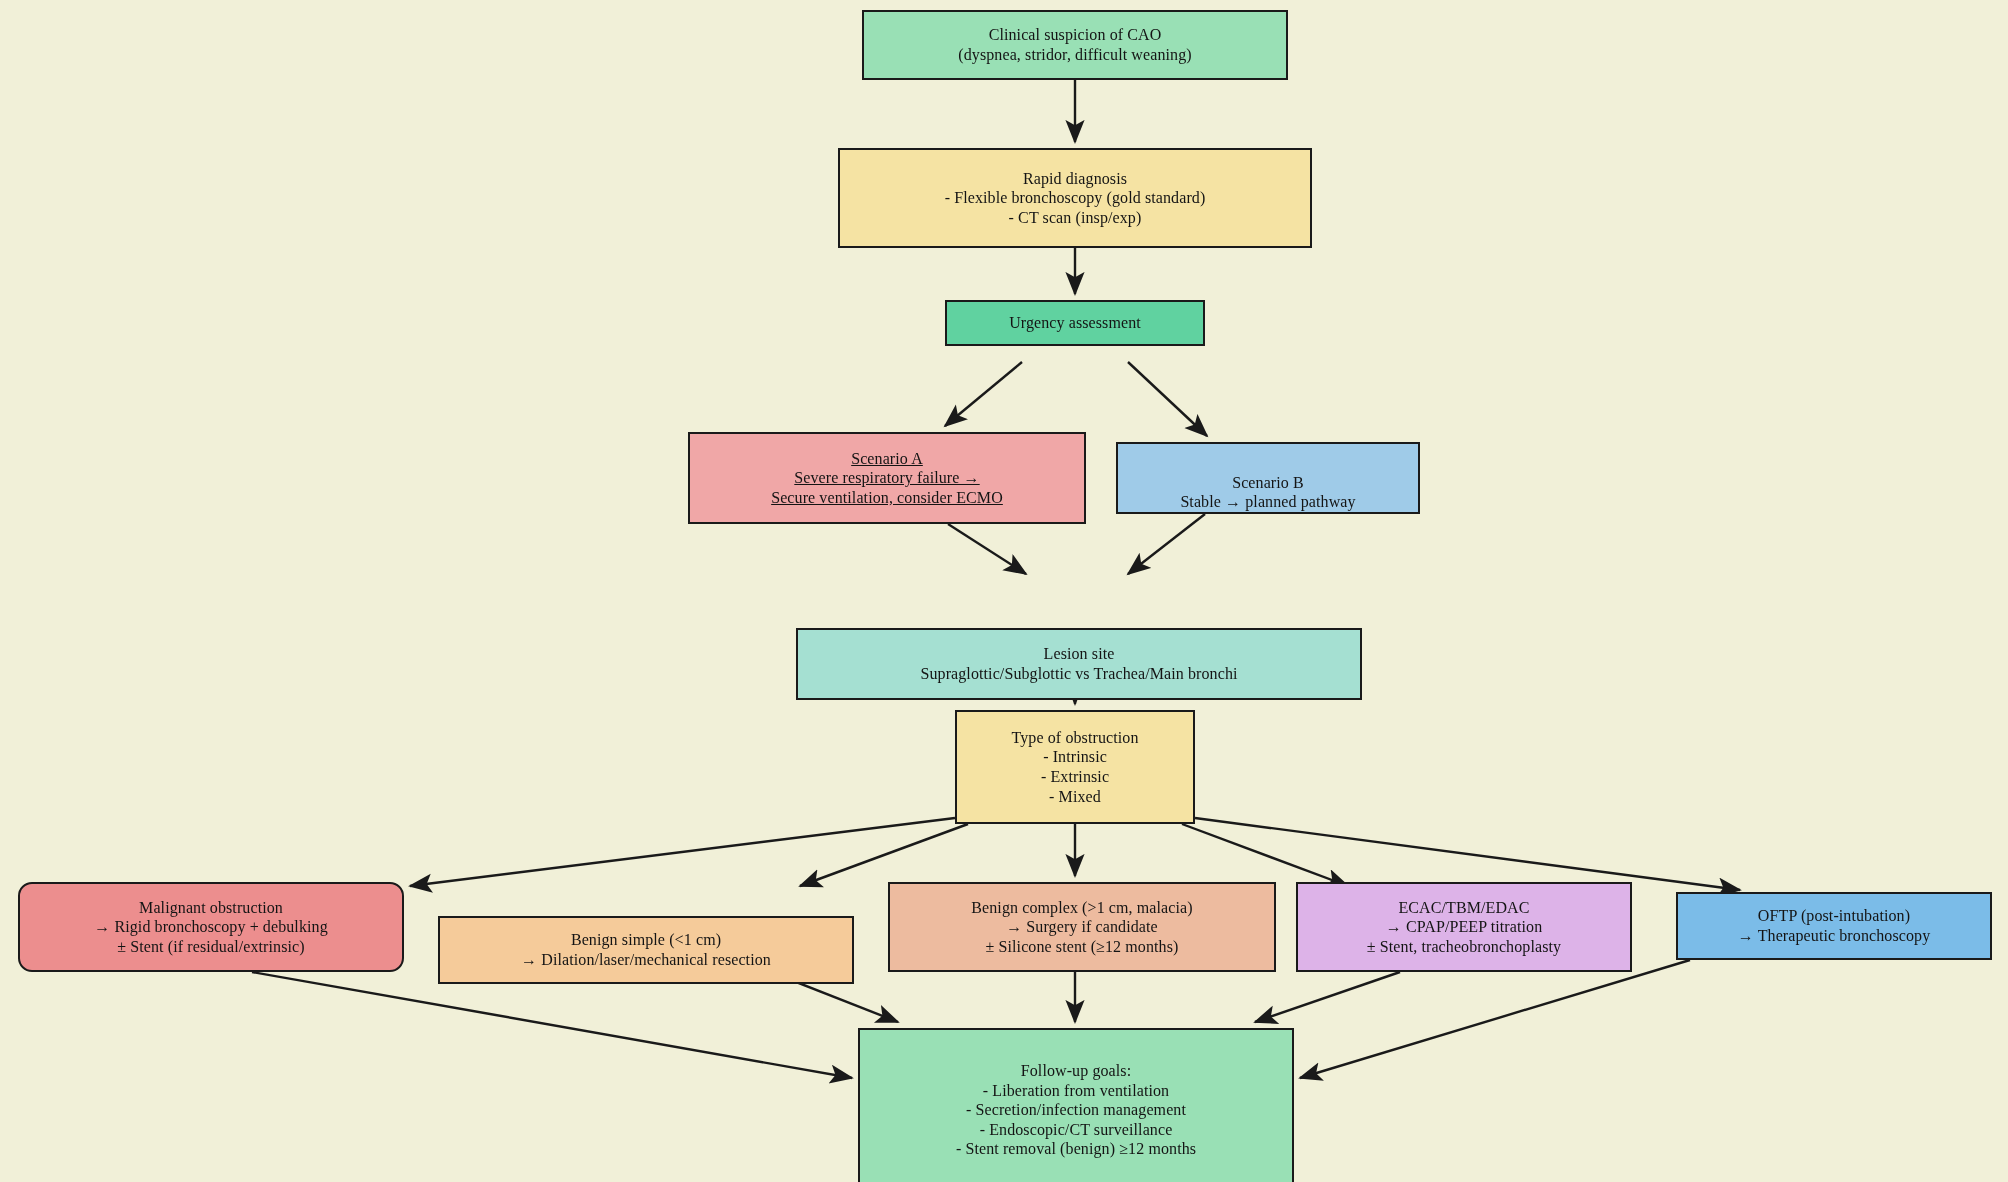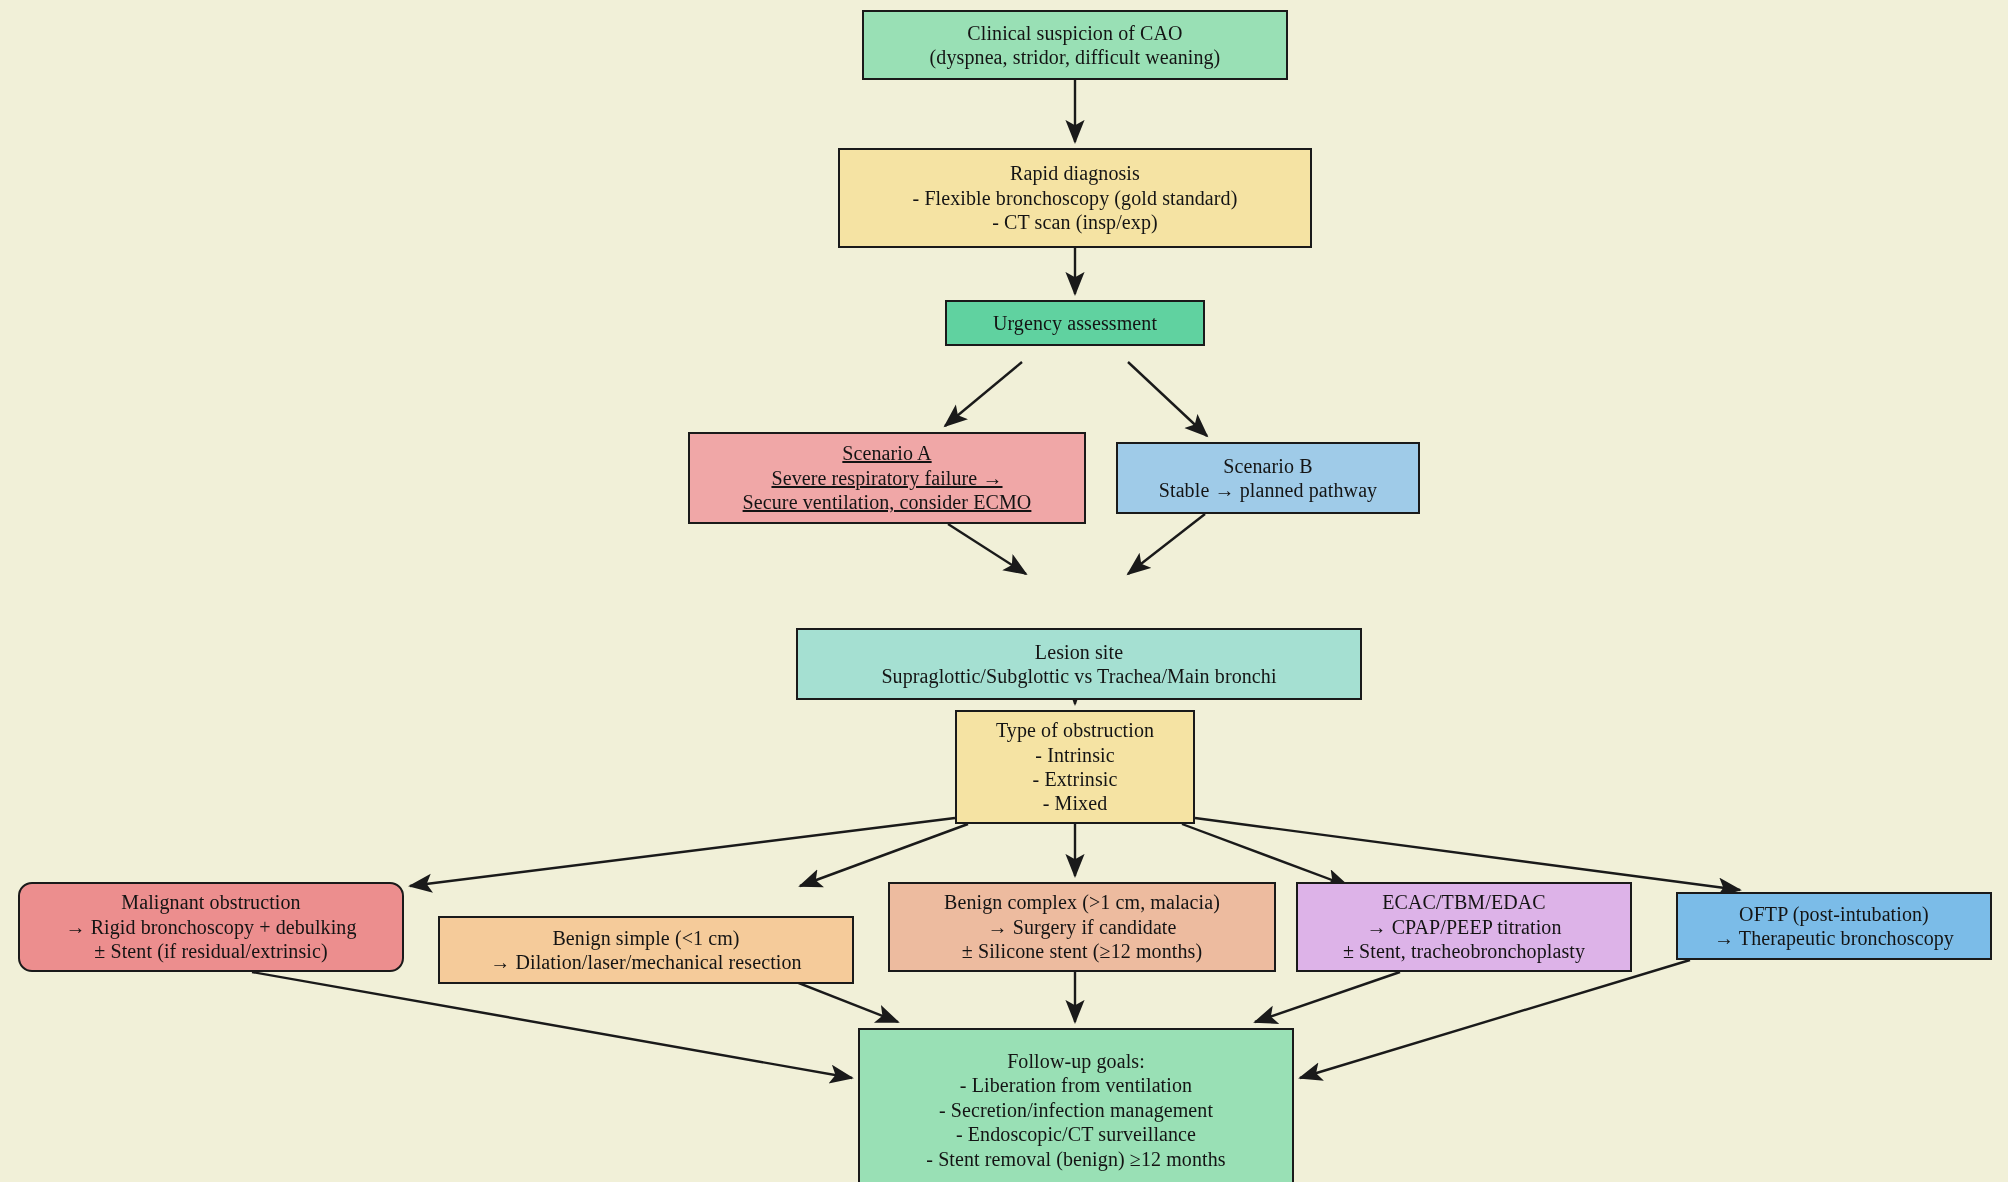--- a/index.html
+++ b/index.html
@@ -25,21 +25,21 @@
   .node {
     position: absolute;
     box-sizing: border-box;
     border: 2px solid #1a1a1a;
     display: flex;
     flex-direction: column;
     align-items: center;
     justify-content: center;
     text-align: center;
     color: #141414;
-    font-size: 20px;
+    font-size: 16px;
     line-height: 1.22;
     letter-spacing: 0.1px;
     white-space: nowrap;
   }
   .node .line { display: block; }
 </style>
 </head>
 <body>
 
 <div id="canvas" style="background: rgb(241, 240, 216);">
@@ -80,21 +80,21 @@
         <span class="line">- CT scan (insp/exp)</span>
       </div>
       <div class="node" style="left: 945px; top: 300px; width: 260px; height: 46px; background: rgb(96, 210, 160); border-color: rgb(26, 26, 26);">
         <span class="line">Urgency assessment</span>
       </div>
       <div class="node" style="left: 688px; top: 432px; width: 398px; height: 92px; background: rgb(240, 167, 167); border-color: rgb(26, 26, 26); text-decoration: underline;">
         <span class="line">Scenario A</span>
         <span class="line">Severe respiratory failure →</span>
         <span class="line">Secure ventilation, consider ECMO</span>
       </div>
-      <div class="node" style="left: 1116px; top: 442px; width: 304px; height: 72px; background: rgb(159, 203, 232); border-color: rgb(26, 26, 26);">
+      <div class="node" style="left: 1116px; top: 442px; width: 304px; height: 72px; background: rgb(159, 203, 232); border-color: rgb(26, 26, 26); justify-content: flex-end;">
         <span class="line">Scenario B</span>
         <span class="line">Stable → planned pathway</span>
       </div>
       <div class="node" style="left: 796px; top: 580px; width: 566px; height: 72px; background: rgb(165, 224, 210); border-color: rgb(26, 26, 26); margin-top: 48px;">
         <span class="line">Lesion site</span>
         <span class="line">Supraglottic/Subglottic vs Trachea/Main bronchi</span>
       </div>
       <div class="node" style="left: 955px; top: 710px; width: 240px; height: 114px; background: rgb(245, 227, 163); border-color: rgb(26, 26, 26);">
         <span class="line">Type of obstruction</span>
         <span class="line">- Intrinsic</span>

